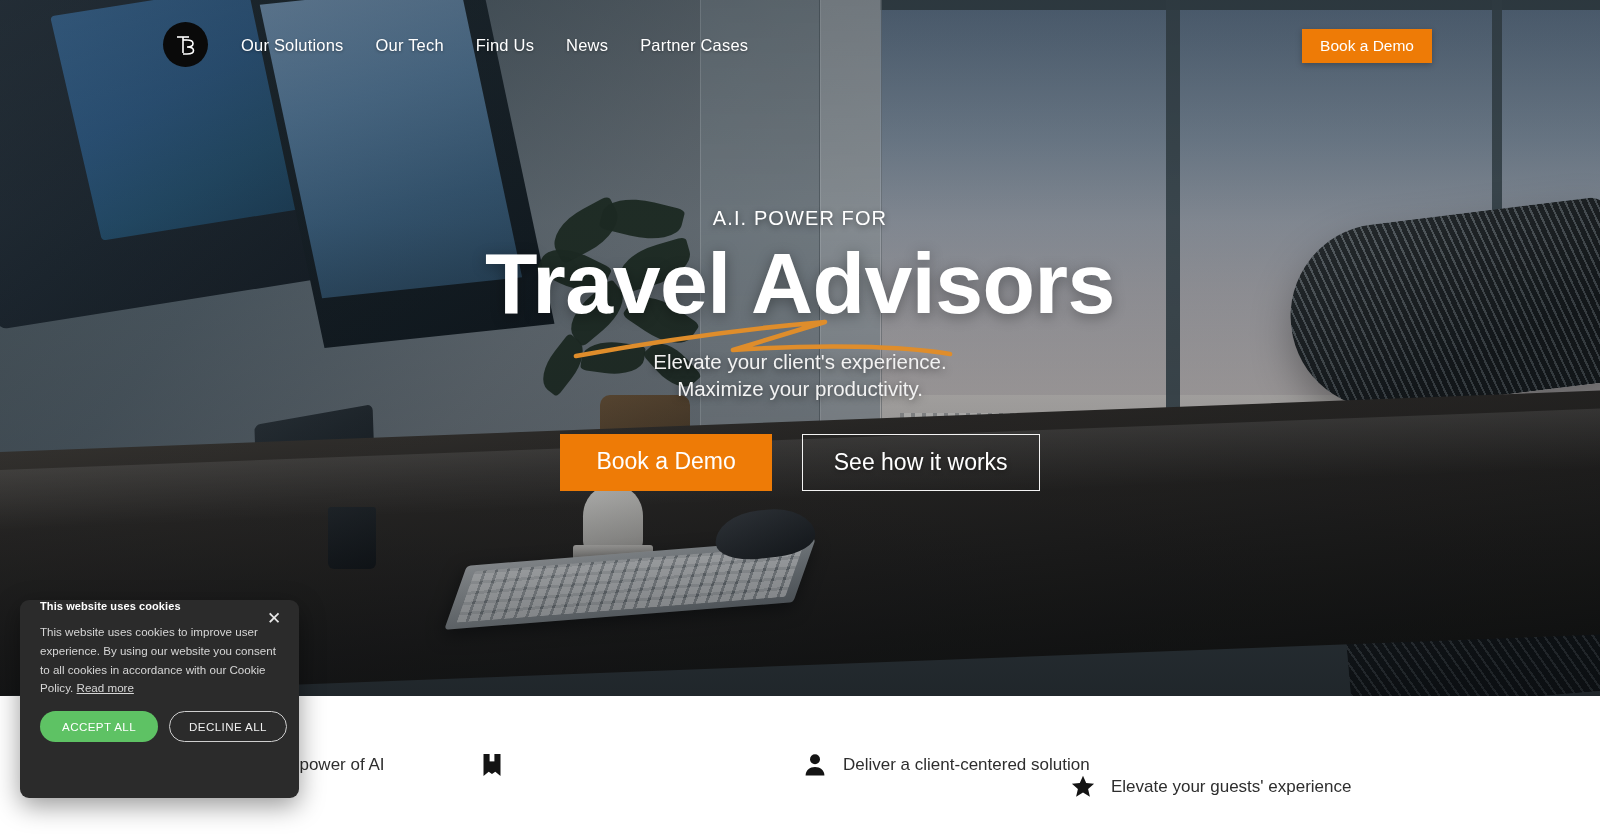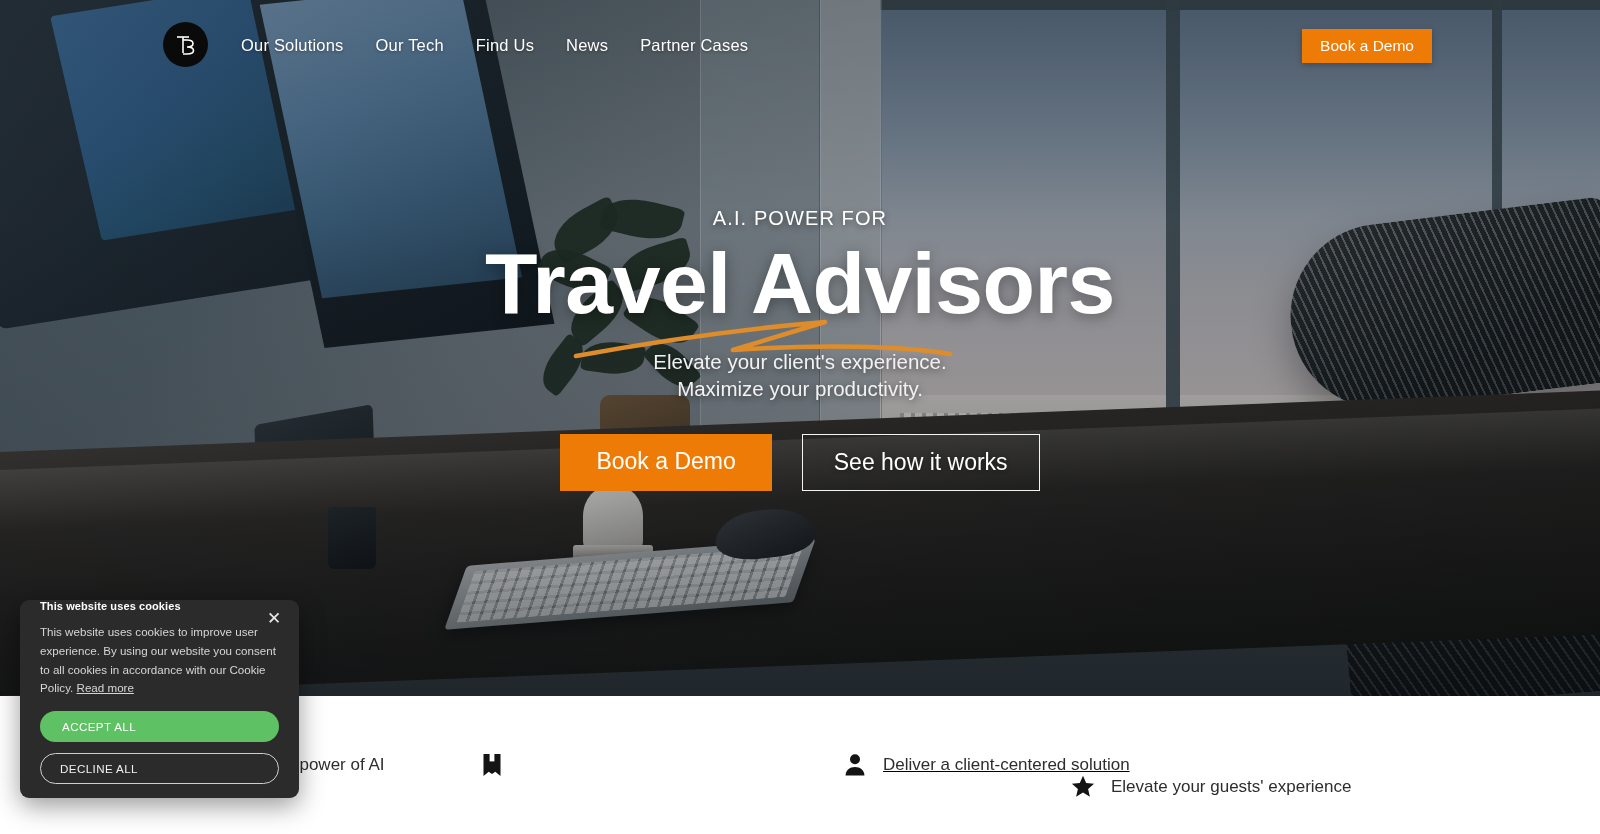--- a/index.html
+++ b/index.html
@@ -239,21 +239,21 @@
   
   .features {
     position:absolute; left:0; top:696px; width:1600px; height:138px;
     background:#fff; display:flex; align-items:center;
   }
   .feature {
     display:flex; align-items:center; gap:16px;
   }
   .f1 { position:absolute; left:164px; width:300px; }
   .f2 { position:absolute; left:480px; width:300px; }
-  .f3 { position:absolute; left:843px; width:310px;text-decoration:underline; }
+  .f3 { position:absolute; left:803px; width:310px; }
   .f4 { position:absolute; left:1071px; width:320px;margin-top:44px; }
   .f-ico { width:24px; height:26px; flex:0 0 24px; color:#141414; }
   .f-txt { font-size:17px; color:#2e2e2e; line-height:1.35; }
 
   
   .cookie {
     position:absolute; left:20px; top:600px; width:279px; height:198px;
     background:#2b2b2b; border-radius:9px; z-index:40;
     box-shadow:0 8px 26px rgba(0,0,0,.4);
     padding:0 20px;
@@ -264,21 +264,21 @@
     cursor:pointer;
   }
   .cookie-title {
     color:#fff; font-size:11px; font-weight:bold;
     letter-spacing:.1px;
   }
   .cookie-body {
     margin-top:11px; color:#d6d6d6; font-size:11.6px; line-height:1.62;
   }
   .cookie-link { color:#d6d6d6; text-decoration:underline; cursor:pointer;text-align:center; }
-  .cookie-btns { margin-top:13px; display:flex; gap:11px;flex-direction:column; }
+  .cookie-btns { margin-top:13px; display:flex; gap:11px; }
   .btn-accept {
     background:#5fc濃; background:#5ec264; color:#fff; font-size:11.6px;
     letter-spacing:.4px; border-radius:20px; padding:9px 22px; cursor:pointer;
     white-space:nowrap;
   }
   .btn-decline {
     border:1px solid #cfcfcf; color:#f0f0f0; font-size:11.6px;
     letter-spacing:.4px; border-radius:20px; padding:8px 19px; cursor:pointer;
     white-space:nowrap; background:transparent;
   }

